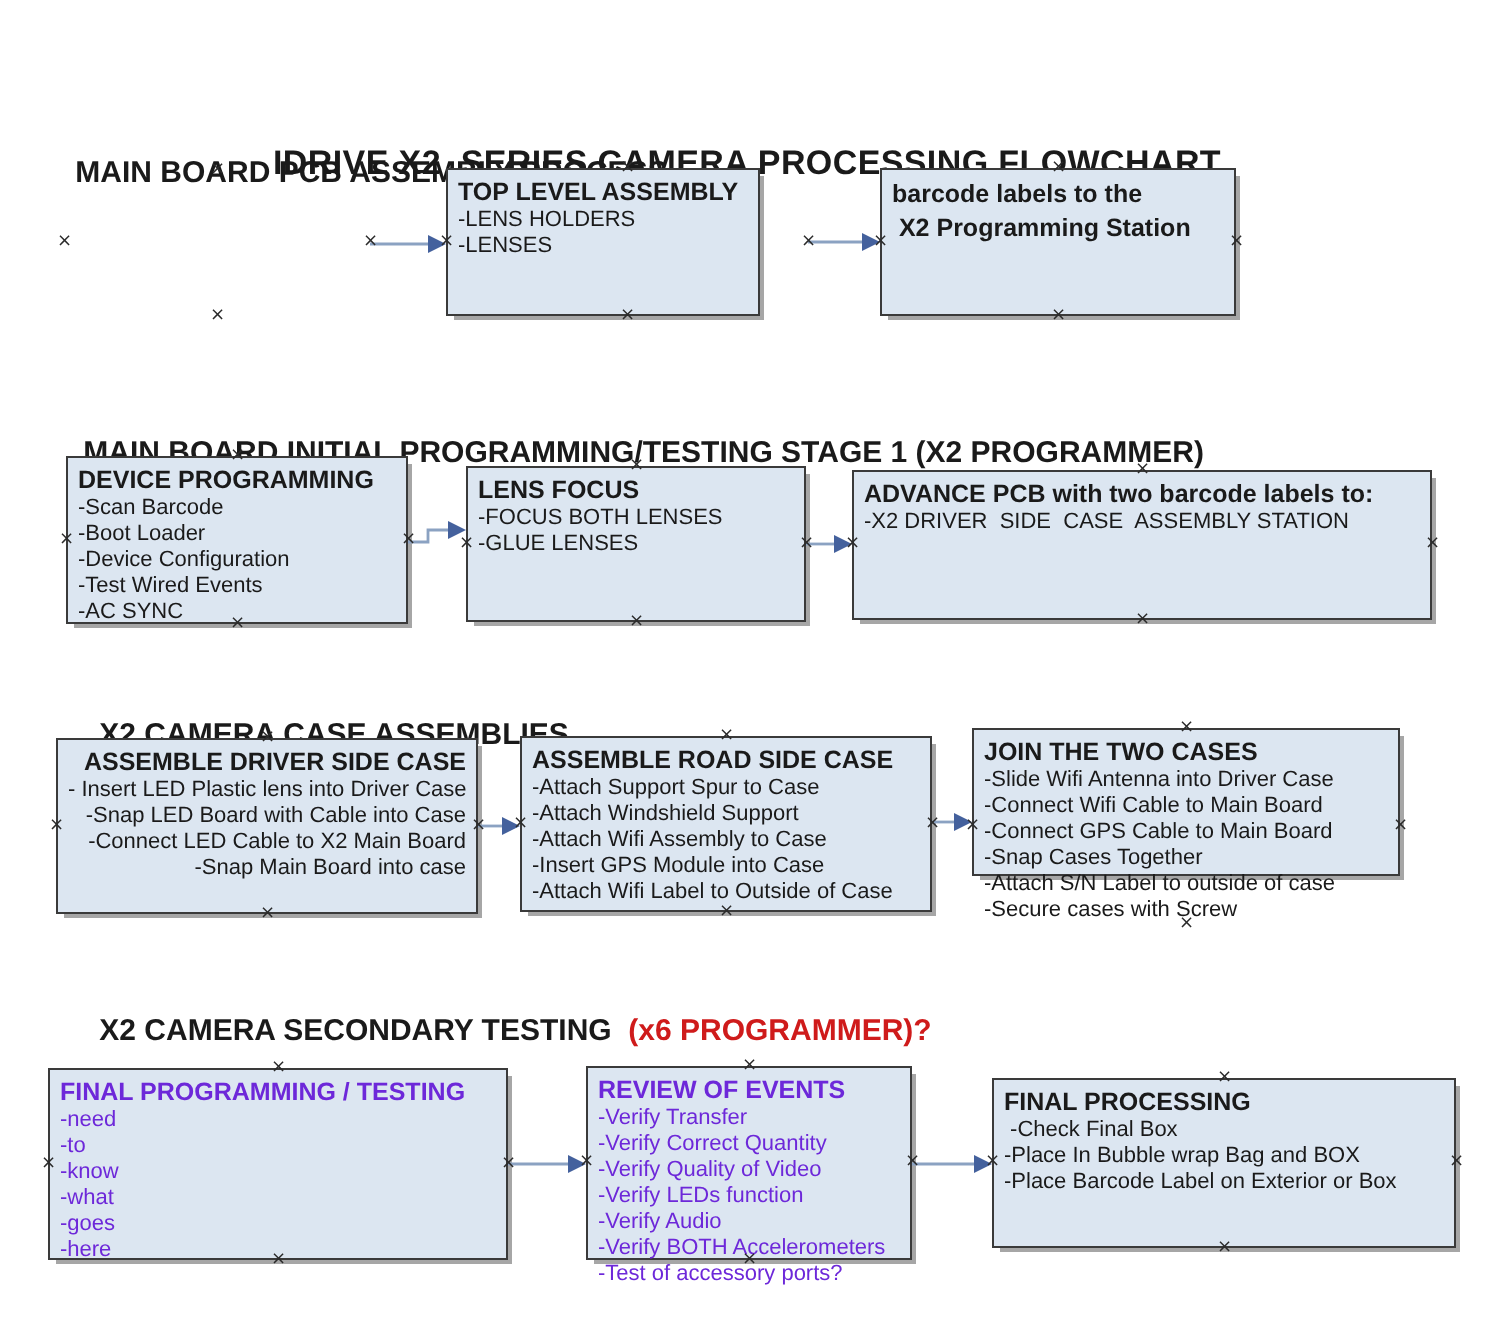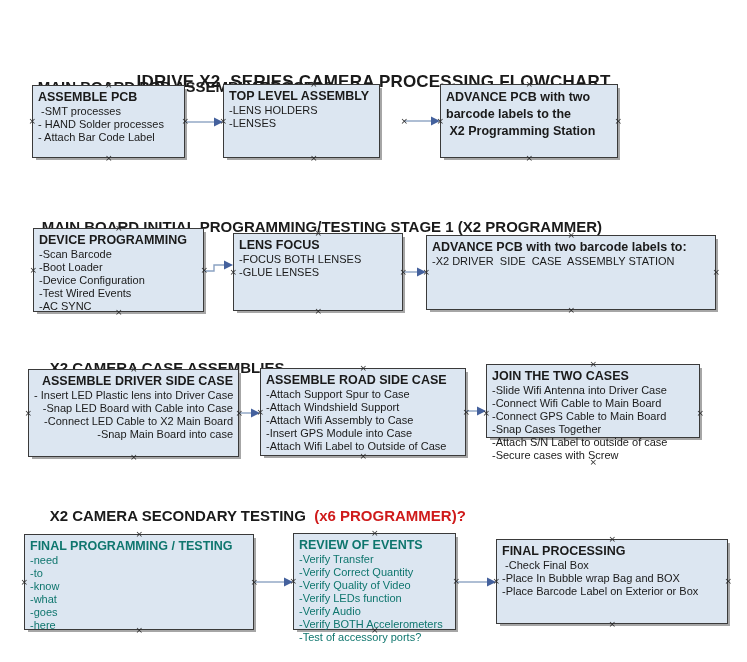--- a/index.html
+++ b/index.html
@@ -16,21 +16,21 @@
   }
   .section-header .red-part{ color:#cf1b1b; }
   .fc-box{
     position:absolute; background:#dce6f1; border:1.5px solid #3a3a3a;
     box-shadow:3px 3px 0 -1px #a6a6a6; padding:3px 5px 0 5px; box-sizing:border-box;
     overflow:visible;
   }
   .box-title{ font-size:12.5px; font-weight:bold; white-space:pre; line-height:16px; }
   .box-line{ font-size:12.5px; font-weight:bold; white-space:pre; line-height:17px; }
   .box-item{ font-size:11px; white-space:pre; line-height:13px; }
-  .red{ color:#0f766e; }
+  .red{ color:#6d28d9; }
   .conn-svg{ position:absolute; left:0; top:0; pointer-events:none; }
   .handle{
     position:absolute; font-size:9px; line-height:9px; color:#2b2b2b;
     font-family:"DejaVu Sans", sans-serif; pointer-events:none;
   }
   
   #box-a1{ left:32px;  top:85px;  width:153px; height:73px; }
   #box-a2{ left:223px; top:84px;  width:157px; height:74px; }
   #box-a3{ left:440px; top:84px;  width:178px; height:74px; padding-top:4px; }
   #box-b1{ left:33px;  top:228px; width:171px; height:84px; }
@@ -61,33 +61,26 @@
   <div class="section-header" id="hdr-2">
     <span>MAIN BOARD INITIAL PROGRAMMING/TESTING STAGE 1 (X2 PROGRAMMER)</span>
   </div>
   <div class="section-header" id="hdr-3">
     <span>X2 CAMERA CASE ASSEMBLIES</span>
   </div>
   <div class="section-header" id="hdr-4">
     <span>X2 CAMERA SECONDARY TESTING  </span><span class="red-part">(x6 PROGRAMMER)?</span>
   </div>
 
-  <div class="fc-box" id="box-a1">
-    <div class="box-title">ASSEMBLE PCB</div>
-    <div class="box-item"> -SMT processes</div>
-    <div class="box-item">- HAND Solder processes</div>
-    <div class="box-item">- Attach Bar Code Label</div>
-  </div>
   <div class="fc-box" id="box-a2">
     <div class="box-title">TOP LEVEL ASSEMBLY</div>
     <div class="box-item">-LENS HOLDERS</div>
     <div class="box-item">-LENSES</div>
   </div>
   <div class="fc-box" id="box-a3">
-    <div class="box-line">ADVANCE PCB with two</div>
     <div class="box-line">barcode labels to the</div>
     <div class="box-line"> X2 Programming Station</div>
   </div>
 
   <div class="fc-box" id="box-b1">
     <div class="box-title">DEVICE PROGRAMMING</div>
     <div class="box-item">-Scan Barcode</div>
     <div class="box-item">-Boot Loader</div>
     <div class="box-item">-Device Configuration</div>
     <div class="box-item">-Test Wired Events</div>

